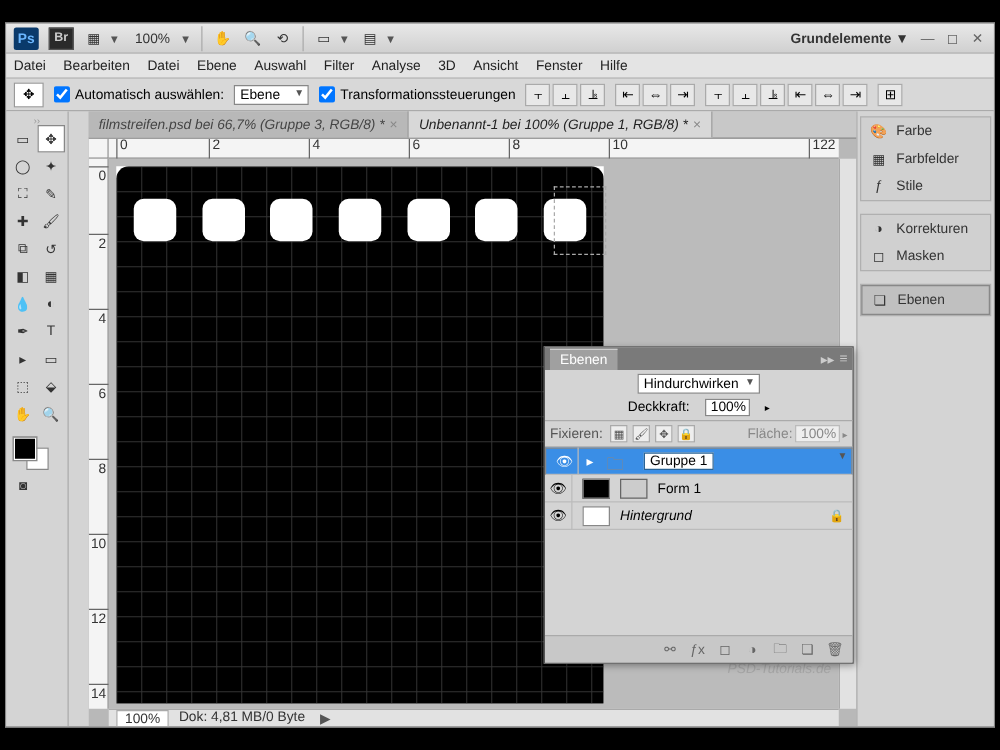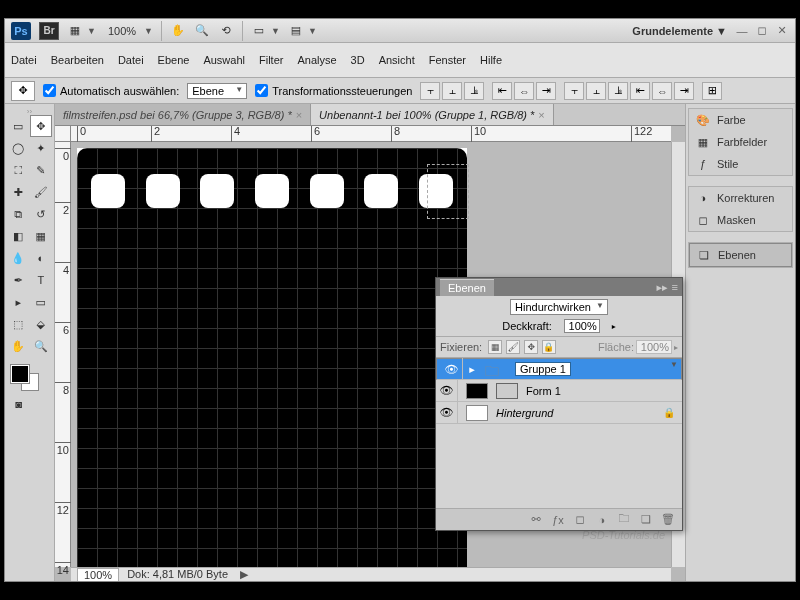--- a/index.html
+++ b/index.html
@@ -13,21 +13,21 @@
 .appbar .seg { display: flex; align-items: center; gap: 4px; }
 .appbar .ico { width: 16px; height: 16px; display: flex; align-items: center; justify-content: center; color: #333; }
 .zoom { color: #333; padding: 0 4px; }
 .dd { font-size: 9px; color: #555; }
 .spacer { flex: 1; }
 .workspace { font-weight: bold; color: #333; }
 .winbtns { display: flex; gap: 6px; }
 .winbtns span { width: 14px; height: 14px; display: flex; align-items: center; justify-content: center; color: #666; }
 
 
-.menubar { height: 35px; background: #e4e4e4; display: flex; align-items: center; padding: 0 6px; gap: 14px; border-bottom: 1px solid #aaa; color: #222; }
+.menubar { height: 20px; background: #e4e4e4; display: flex; align-items: center; padding: 0 6px; gap: 14px; border-bottom: 1px solid #aaa; color: #222; }
 
 
 .optbar { height: 26px; background: #d8d8d8; display: flex; align-items: center; padding: 0 6px; gap: 8px; border-bottom: 1px solid #aaa; }
 .optbar .move-ico { width: 24px; height: 20px; background: #fff; border: 1px solid #999; display: flex; align-items: center; justify-content: center; }
 .chk { display: flex; align-items: center; gap: 4px; }
 .chk input { margin: 0; }
 .sel { background: #fff; border: 1px solid #888; padding: 1px 16px 1px 4px; position: relative; min-width: 60px; }
 .sel:after { content: "▼"; position: absolute; right: 3px; top: 1px; font-size: 8px; color: #555; }
 .align-grp { display: flex; gap: 2px; }
 .align-btn { width: 20px; height: 18px; border: 1px solid #aaa; background: #e8e8e8; display: flex; align-items: center; justify-content: center; }
@@ -40,21 +40,21 @@
 .toolbox { width: 50px; background: #d4d4d4; border-right: 1px solid #aaa; padding: 3px 2px; }
 .toolbox .pull { height: 8px; text-align: center; color: #999; font-size: 8px; }
 .toolrow { display: flex; }
 .tool { width: 23px; height: 22px; display: flex; align-items: center; justify-content: center; color: #333; border: 1px solid transparent; position: relative; }
 .tool.active { background: #fff; border: 1px solid #888; }
 .swatches { margin-top: 6px; position: relative; height: 30px; }
 .sw-fg { position: absolute; width: 18px; height: 18px; background: #000; border: 1px solid #fff; outline: 1px solid #888; left: 4px; top: 2px; z-index: 2; }
 .sw-bg { position: absolute; width: 18px; height: 18px; background: #fff; border: 1px solid #888; left: 14px; top: 10px; }
 
 
-.docarea { flex: 1; display: flex; flex-direction: column; background: #b8b8b8; position: relative; }
+.docarea { flex: 1; display: flex; flex-direction: column; background: #b8b8b8; position: relative; margin-left: 16px; }
 .tabs { height: 22px; display: flex; background: #c8c8c8; border-bottom: 1px solid #888; }
 .tab { padding: 3px 8px; background: #b8b8b8; border-right: 1px solid #999; color: #444; display: flex; align-items: center; gap: 4px; font-style: italic; }
 .tab.active { background: #d8d8d8; color: #222; }
 .tab .close { font-style: normal; color: #888; }
 .canvas-wrap { flex: 1; position: relative; overflow: hidden; }
 .ruler-h { position: absolute; top: 0; left: 16px; right: 14px; height: 16px; background: #f4f4f4; border-bottom: 1px solid #888; display: flex; font-size: 9px; color: #333; }
 .ruler-h .tick { position: absolute; border-left: 1px solid #666; height: 16px; padding-left: 2px; line-height: 9px; padding-top: 1px; }
 .ruler-v { position: absolute; top: 16px; left: 0; width: 16px; bottom: 14px; background: #f4f4f4; border-right: 1px solid #888; font-size: 9px; color: #333; }
 .ruler-v .tick { position: absolute; border-top: 1px solid #666; width: 16px; padding-top: 1px; text-align: right; padding-right: 2px; }
 .ruler-corner { position: absolute; top: 0; left: 0; width: 16px; height: 16px; background: #f4f4f4; border-right: 1px solid #888; border-bottom: 1px solid #888; }

